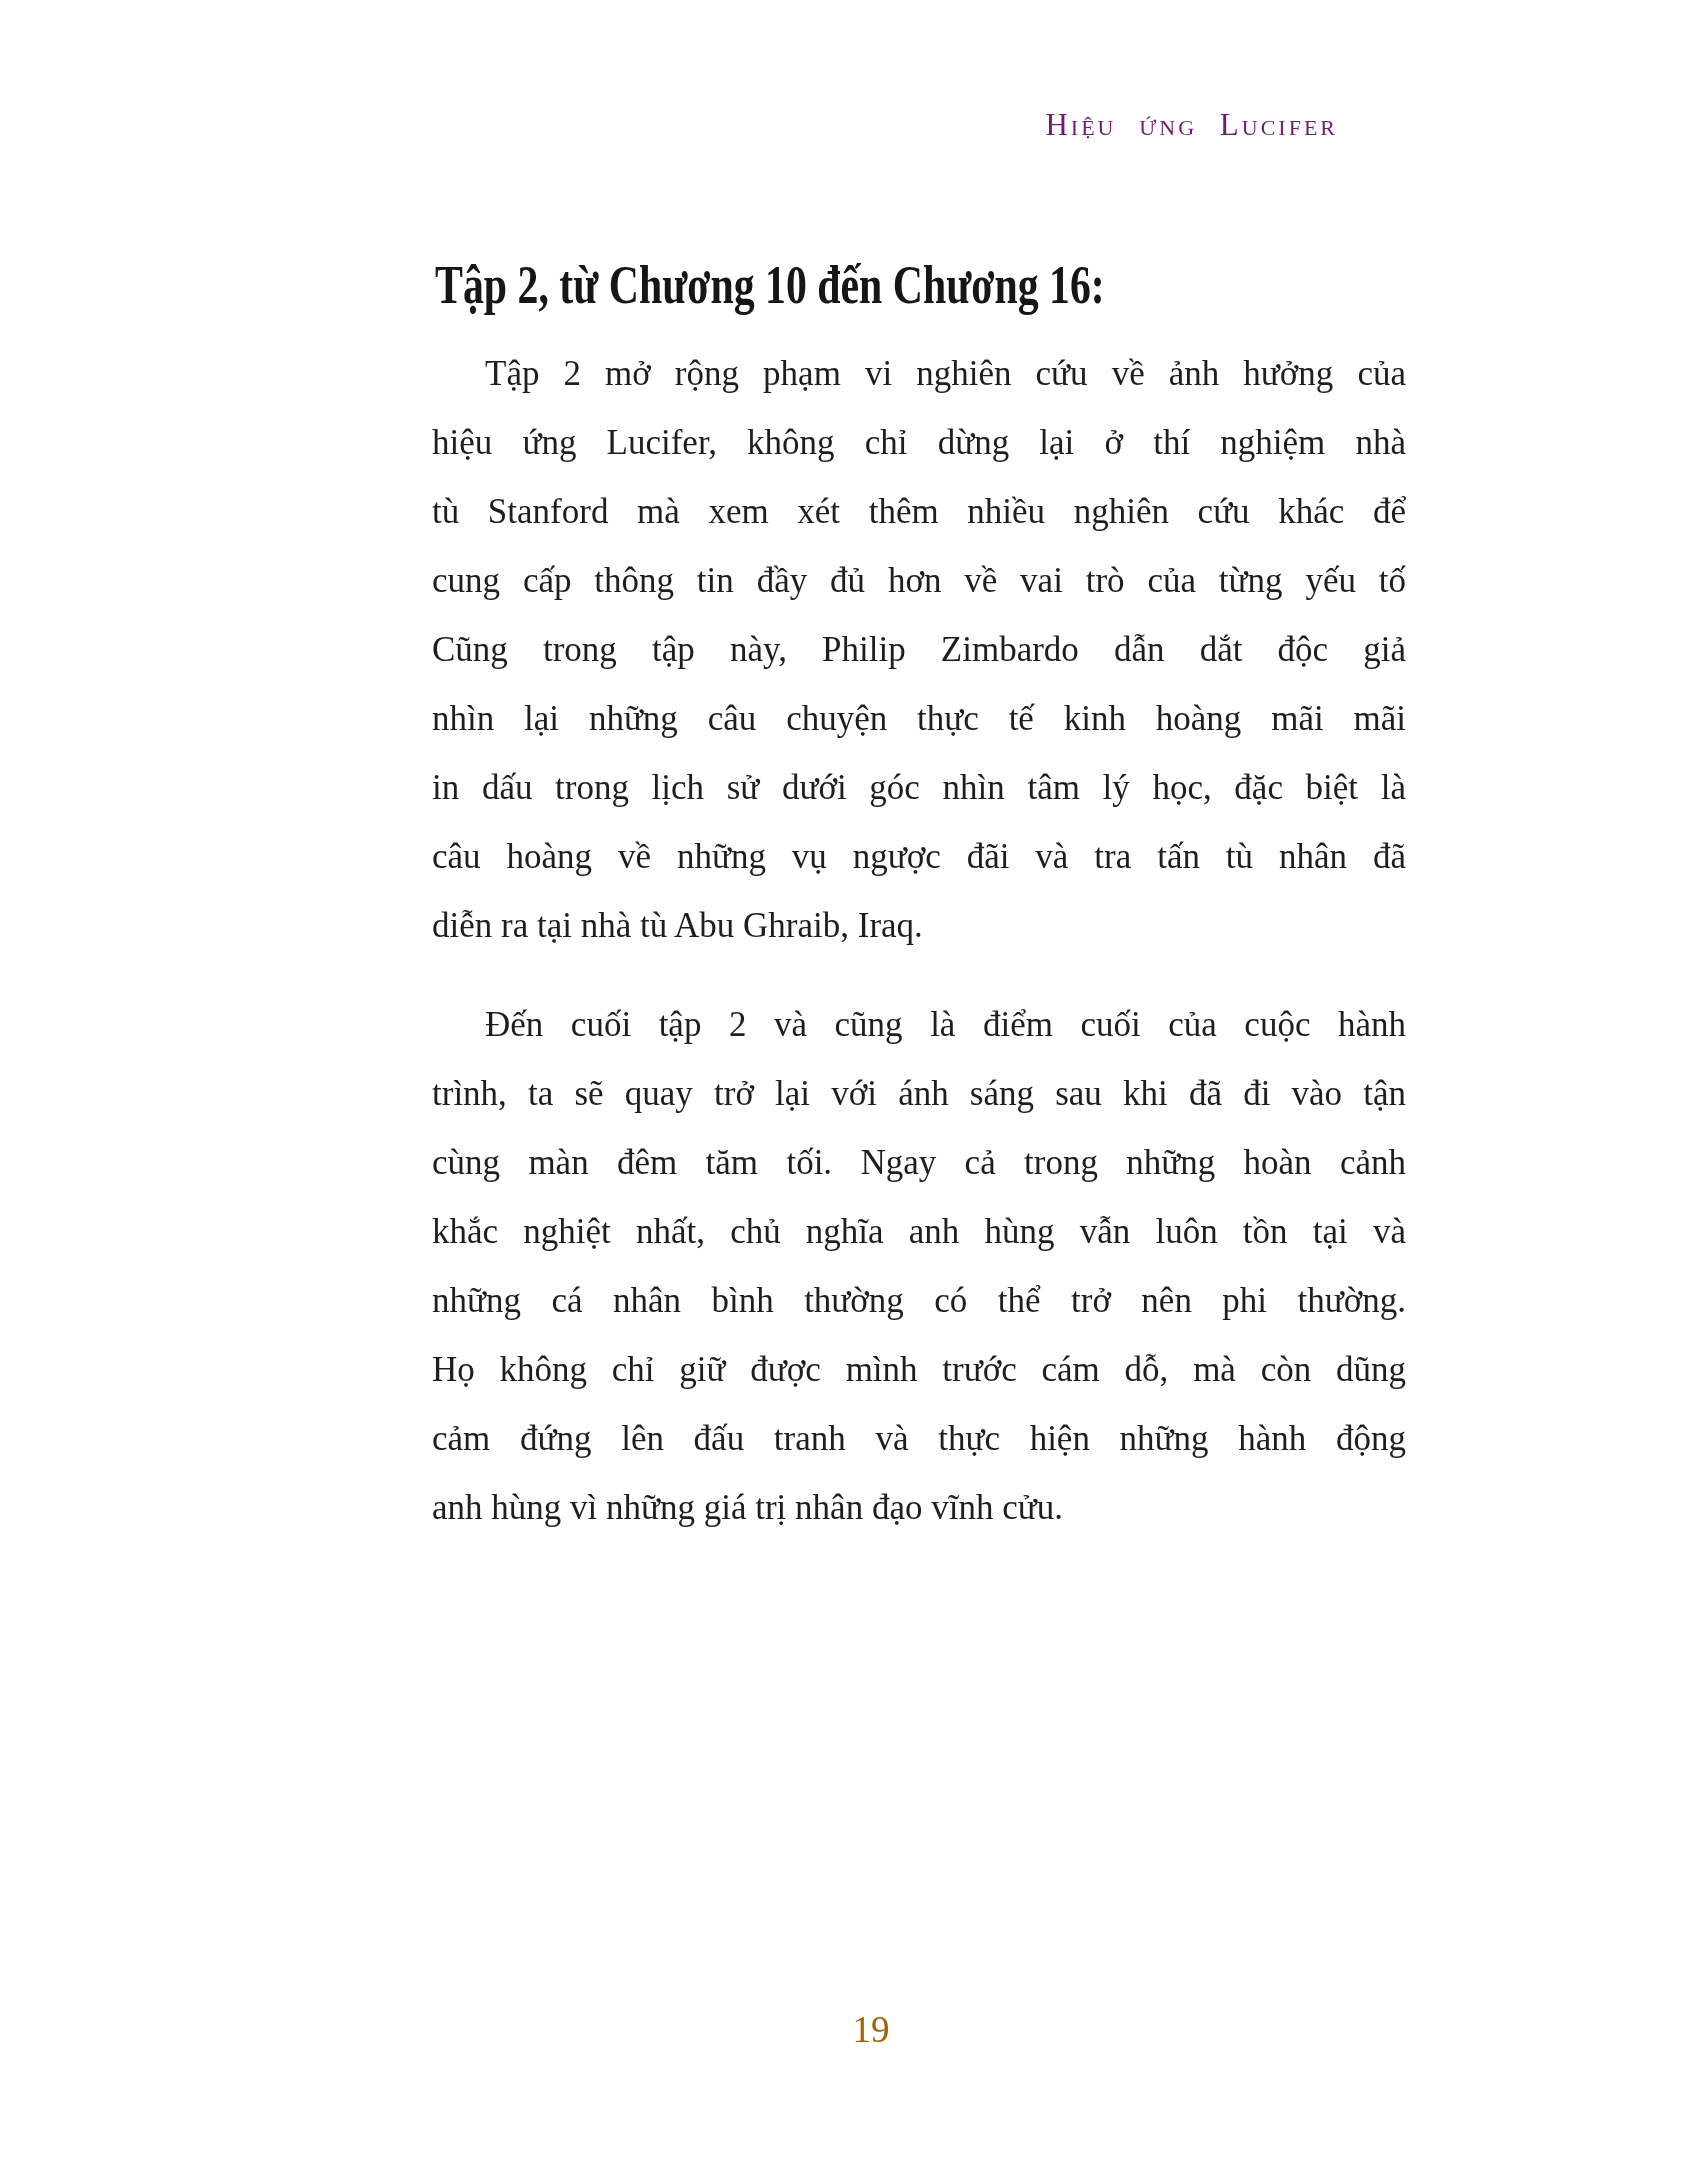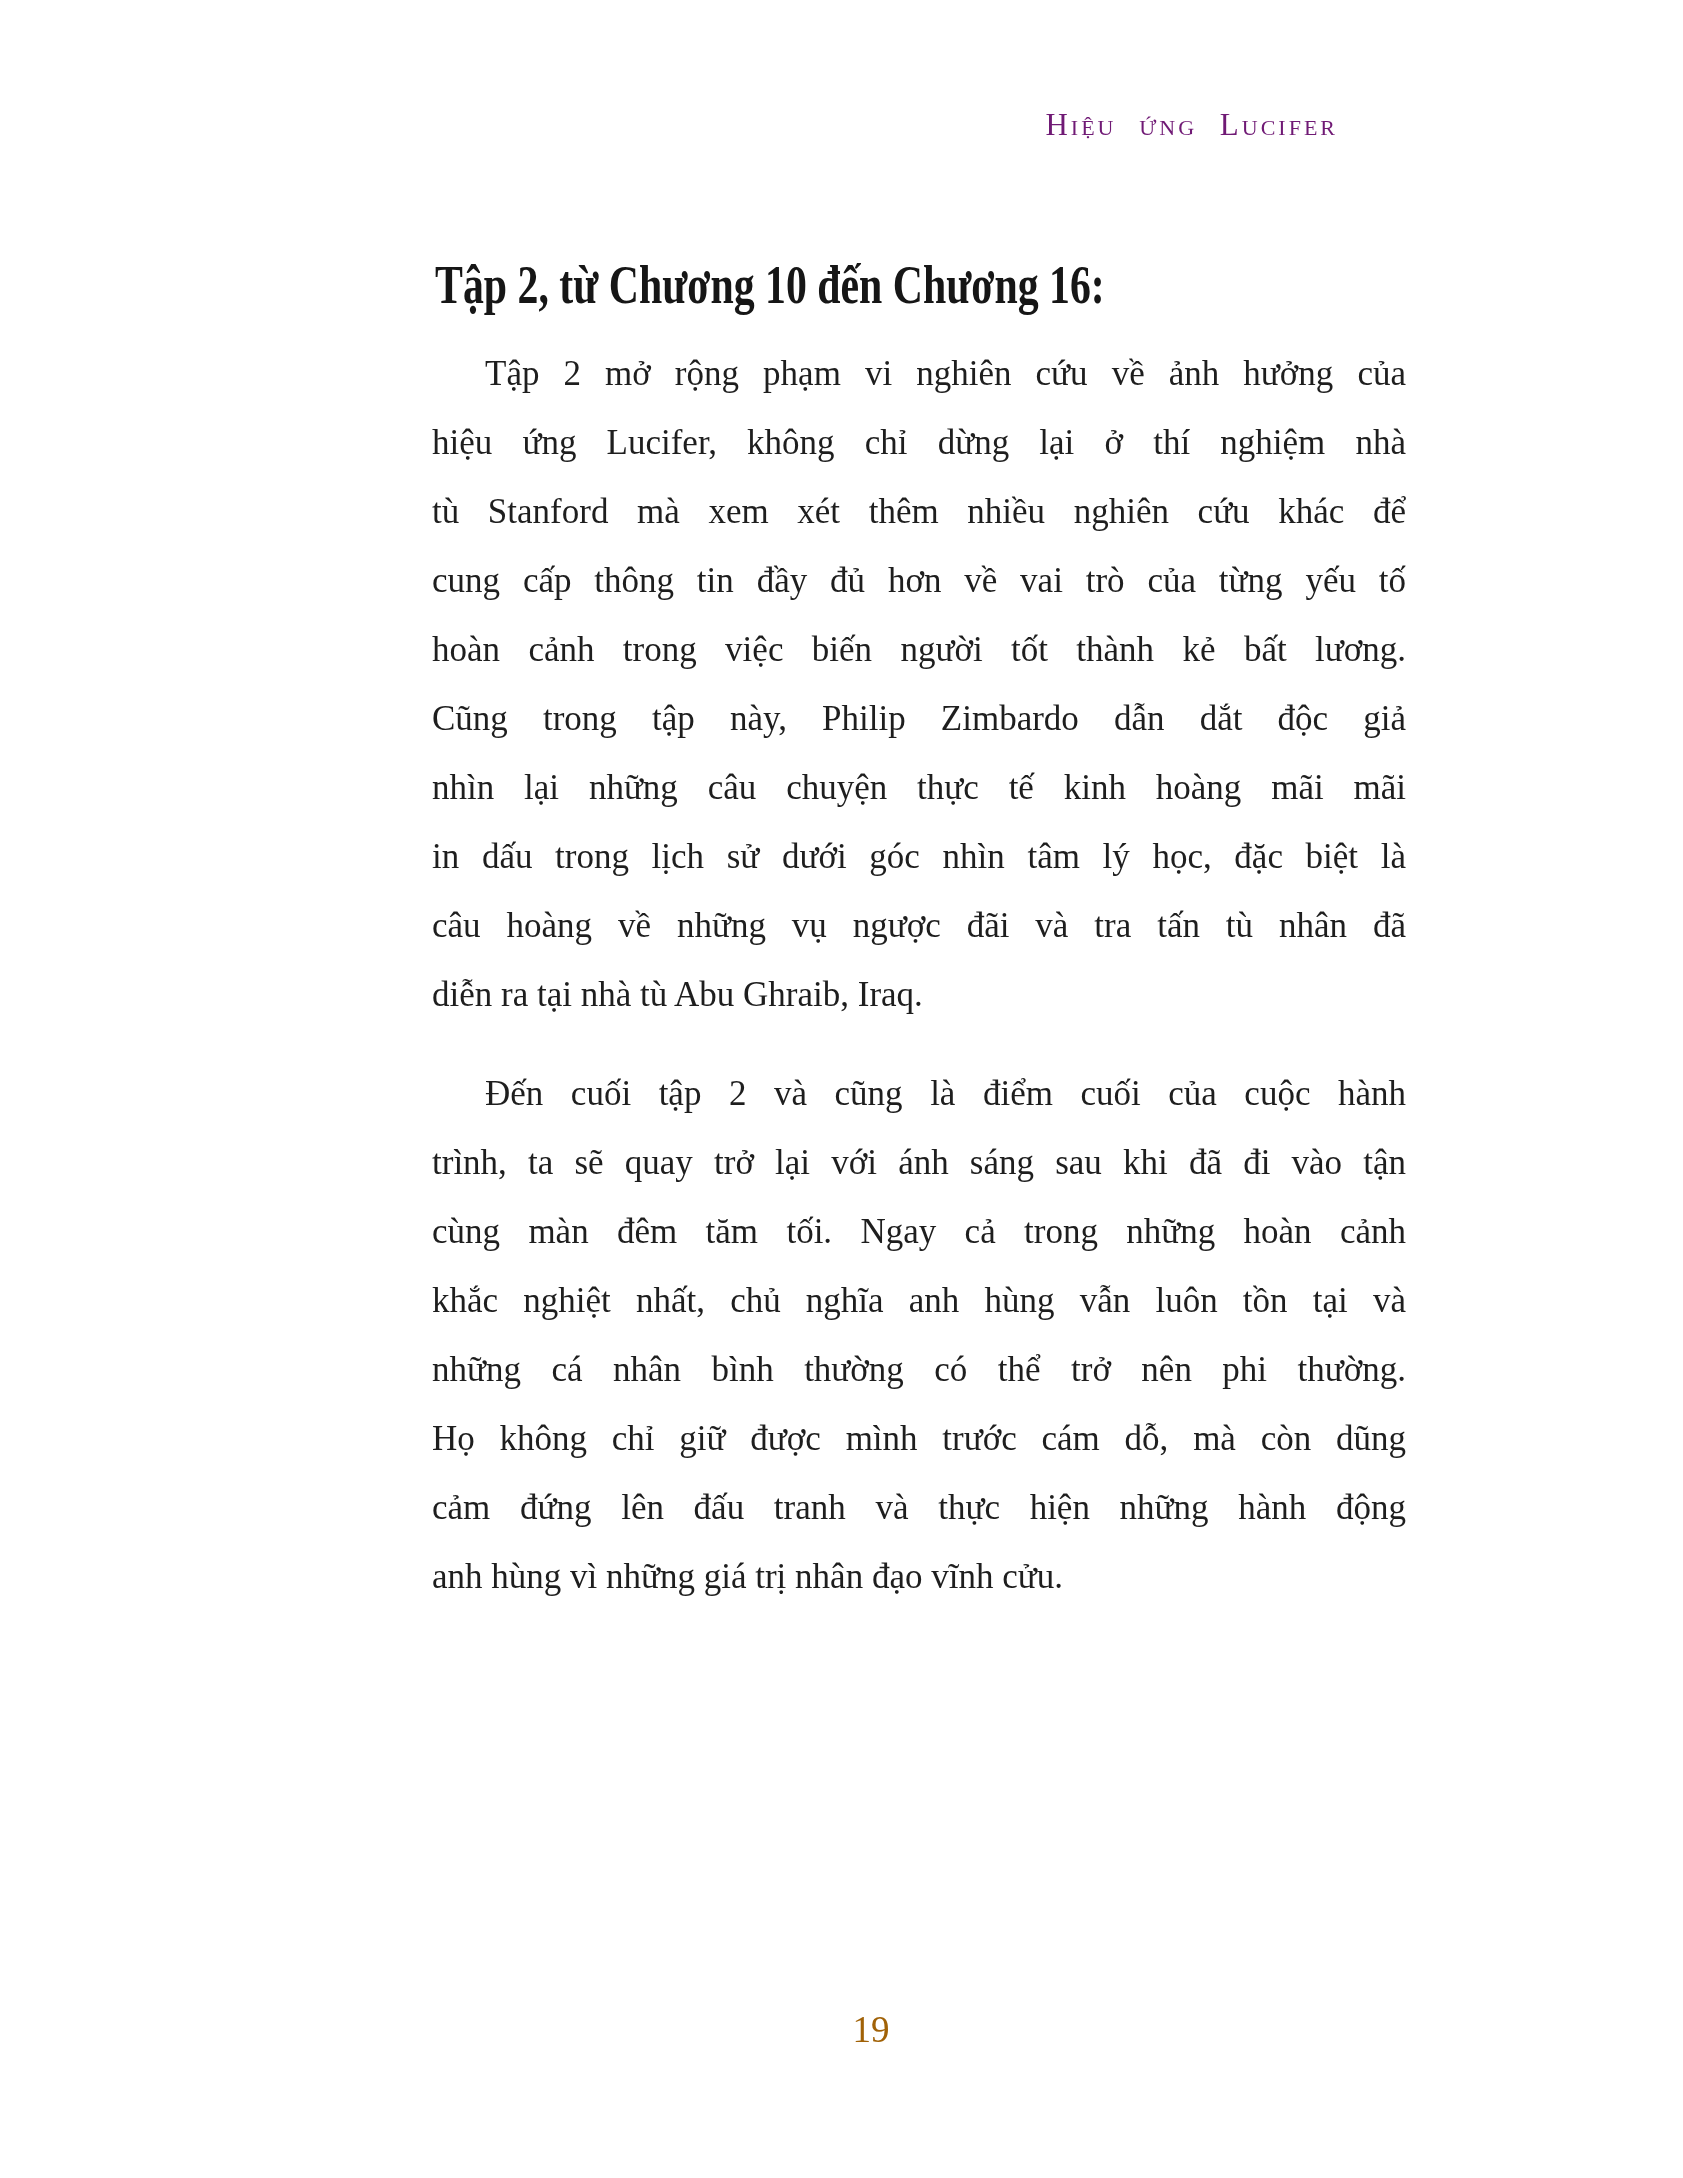--- a/index.html
+++ b/index.html
@@ -92,21 +92,20 @@
 <div class="page">
   <div class="content">
     <div class="running-head">Hiệu ứng Lucifer</div>
     <h1 class="heading">Tập 2, từ Chương 10 đến Chương 16:</h1>
     <div class="body-text" id="paragraphs">
         <div class="paragraph">
           <div class="line first">Tập 2 mở rộng phạm vi nghiên cứu về ảnh hưởng của</div>
           <div class="line">hiệu ứng Lucifer, không chỉ dừng lại ở thí nghiệm nhà</div>
           <div class="line">tù Stanford mà xem xét thêm nhiều nghiên cứu khác để</div>
           <div class="line">cung cấp thông tin đầy đủ hơn về vai trò của từng yếu tố</div>
-          <div class="line">hoàn cảnh trong việc biến người tốt thành kẻ bất lương.</div>
           <div class="line">Cũng trong tập này, Philip Zimbardo dẫn dắt độc giả</div>
           <div class="line">nhìn lại những câu chuyện thực tế kinh hoàng mãi mãi</div>
           <div class="line">in dấu trong lịch sử dưới góc nhìn tâm lý học, đặc biệt là</div>
           <div class="line">câu hoàng về những vụ ngược đãi và tra tấn tù nhân đã</div>
           <div class="line last">diễn ra tại nhà tù Abu Ghraib, Iraq.</div>
         </div>
         <div class="paragraph">
           <div class="line first">Đến cuối tập 2 và cũng là điểm cuối của cuộc hành</div>
           <div class="line">trình, ta sẽ quay trở lại với ánh sáng sau khi đã đi vào tận</div>
           <div class="line">cùng màn đêm tăm tối. Ngay cả trong những hoàn cảnh</div>

